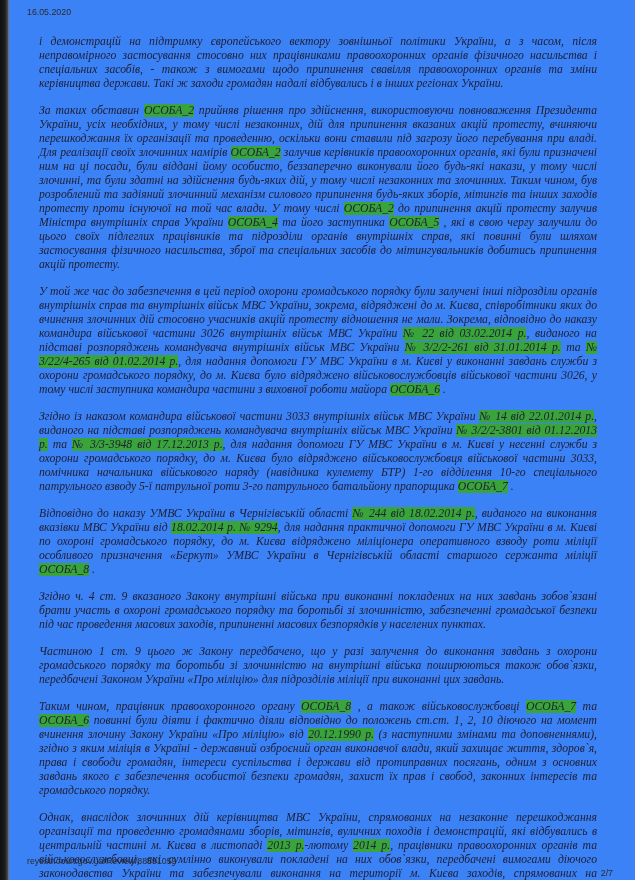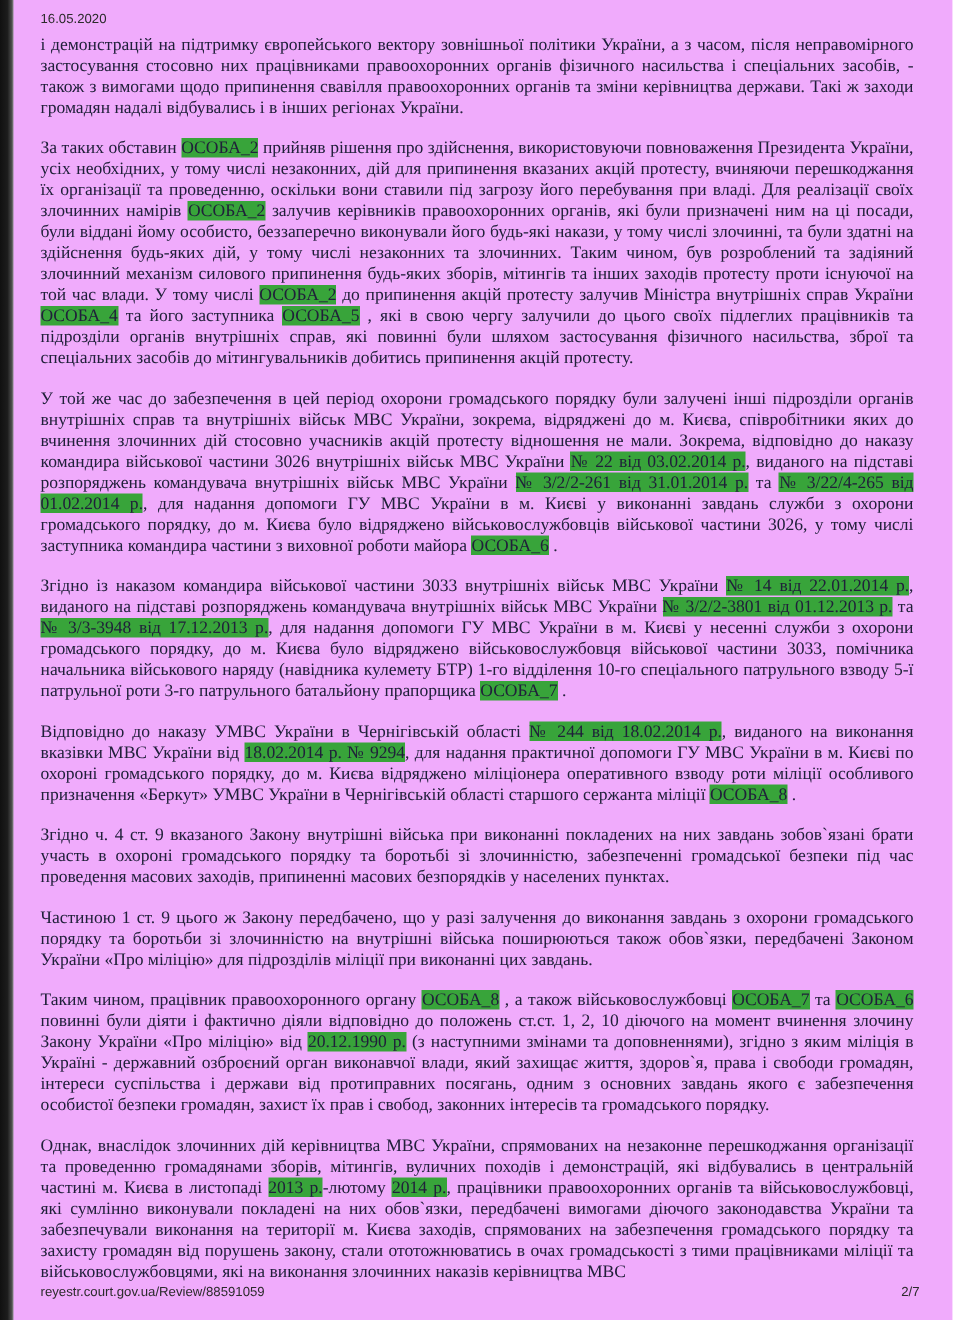--- a/index.html
+++ b/index.html
@@ -1,43 +1,43 @@
 <!DOCTYPE html>
 <html style="--hl-color: #38a43a; --text-color: #20203a;"><head>
 <meta charset="utf-8">
 <style>
   html,body { margin:0; padding:0; background:#fff; }
   .page {
-    position:relative; width:635px; height:880px; background:#f0abfc;
+    position:relative; width:635px; height:880px; background:#3b82f6;
     overflow:hidden; font-family:"Liberation Serif", serif;
   }
   .edge-strip {
     position:absolute; left:0; top:0; width:9px; height:880px;
     background:linear-gradient(90deg,#101010 0%,#1c1c1c 55%,#4a4a4a 85%,#8a8a8a 100%);
   }
   .print-header {
     position:absolute; top:7px; left:27px; right:20px; height:12px;
     font-family:"Liberation Sans", sans-serif; font-size:8.8px; color:#2b2b2b;
   }
   .print-header .hdr-date { position:absolute; left:0; top:0; }
   .print-header .hdr-title { position:absolute; left:0; right:0; top:0; text-align:center; }
   .body-text {
     position:absolute; top:23px; left:27px; width:582px;
     color:var(--text-color,#20203a); font-size:11.7px; line-height:14px;
     text-align:justify;
   }
-  .para { margin:0; }
+  .para { margin:12px;font-style:italic; }
   .para + .para { margin-top:13px; }
   .hl { background:var(--hl-color,#38a43a); }
   .print-footer {
     position:absolute; left:27px; right:22px; bottom:13px; height:11px;
     font-family:Liberation Sans, sans-serif; font-size:8.8px; color:#2b2b2b;
   }
   .print-footer .ftr-url { position:absolute; left:0; top:0; }
-  .print-footer .ftr-page { position:absolute; right:0; top:0; }
+  .print-footer .ftr-page { position:absolute; right:0; top:12px; }
 </style>
 </head>
 <body>
 
 <div class="page">
   <div class="edge-strip"></div>
 
   <div class="print-header">
     <span class="hdr-date">16.05.2020</span>
   </div>

